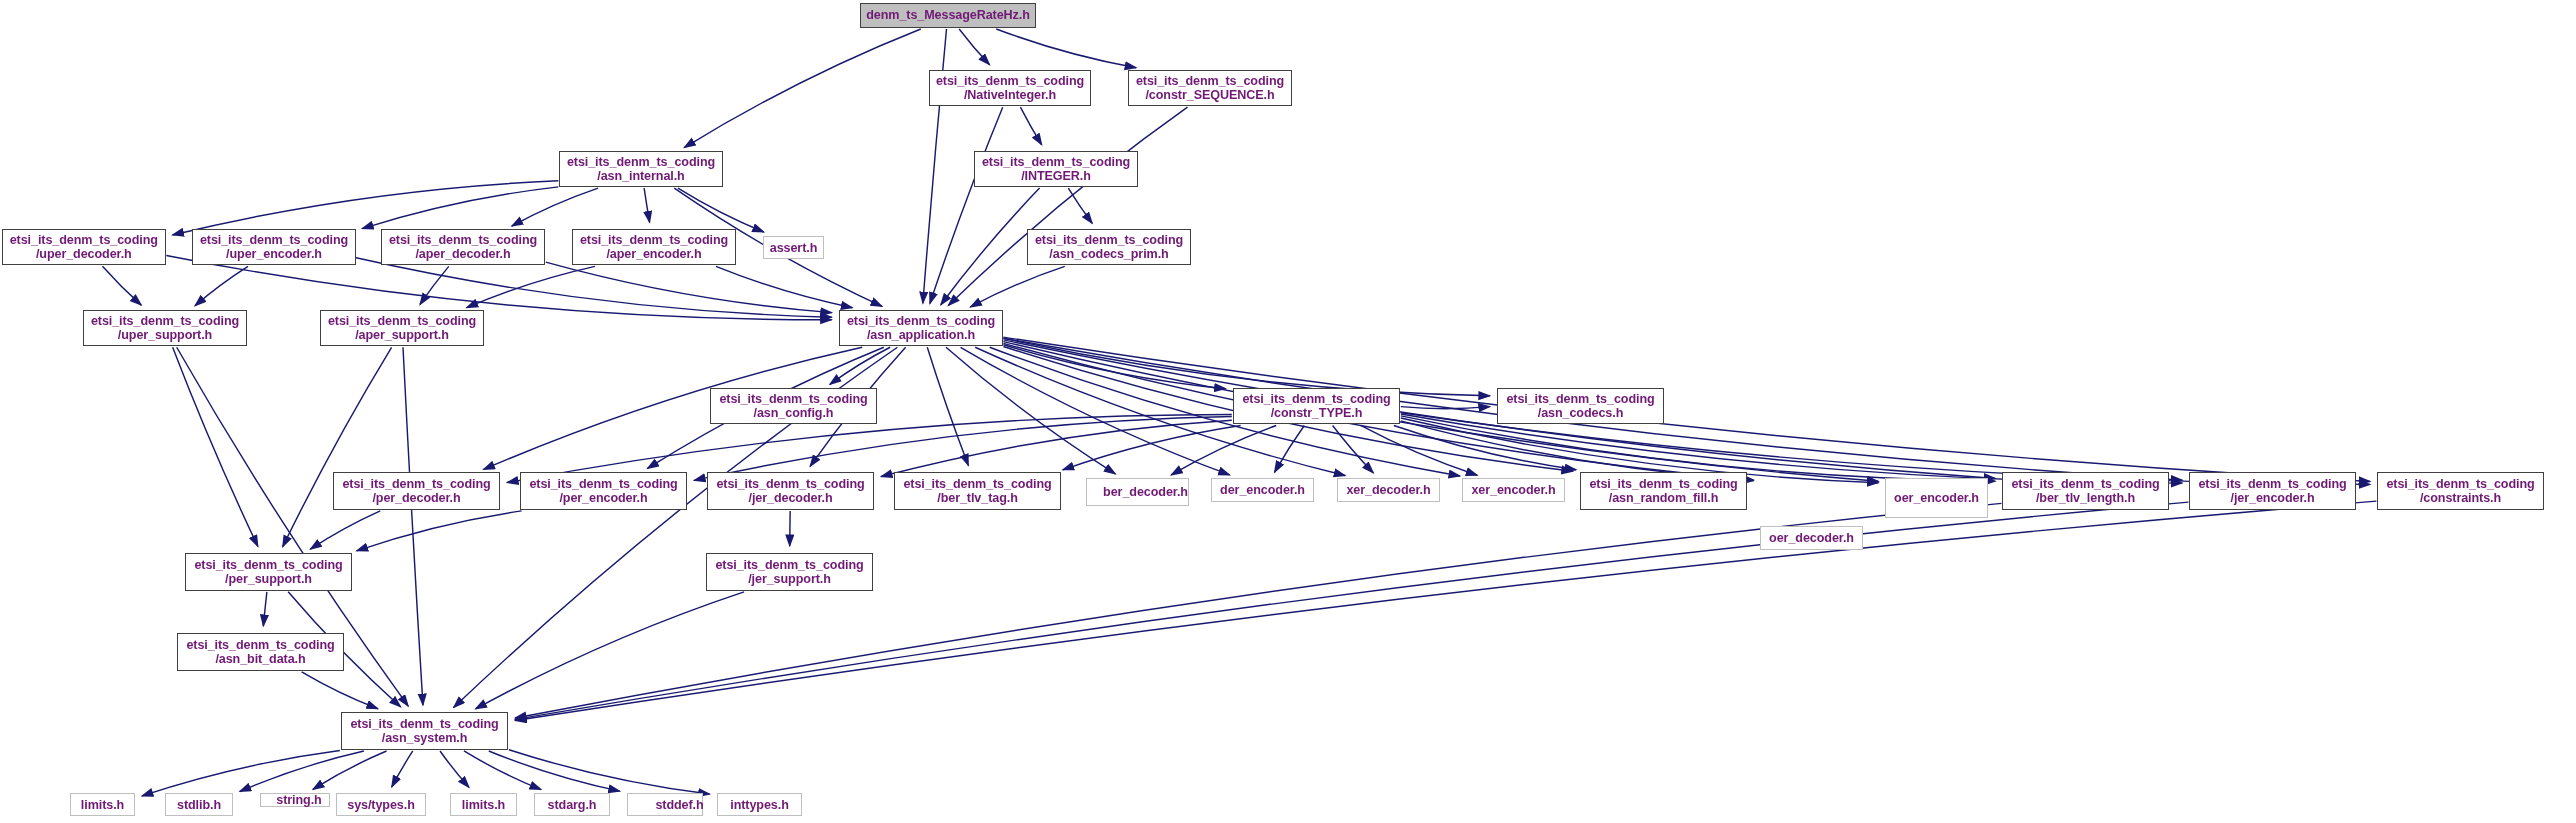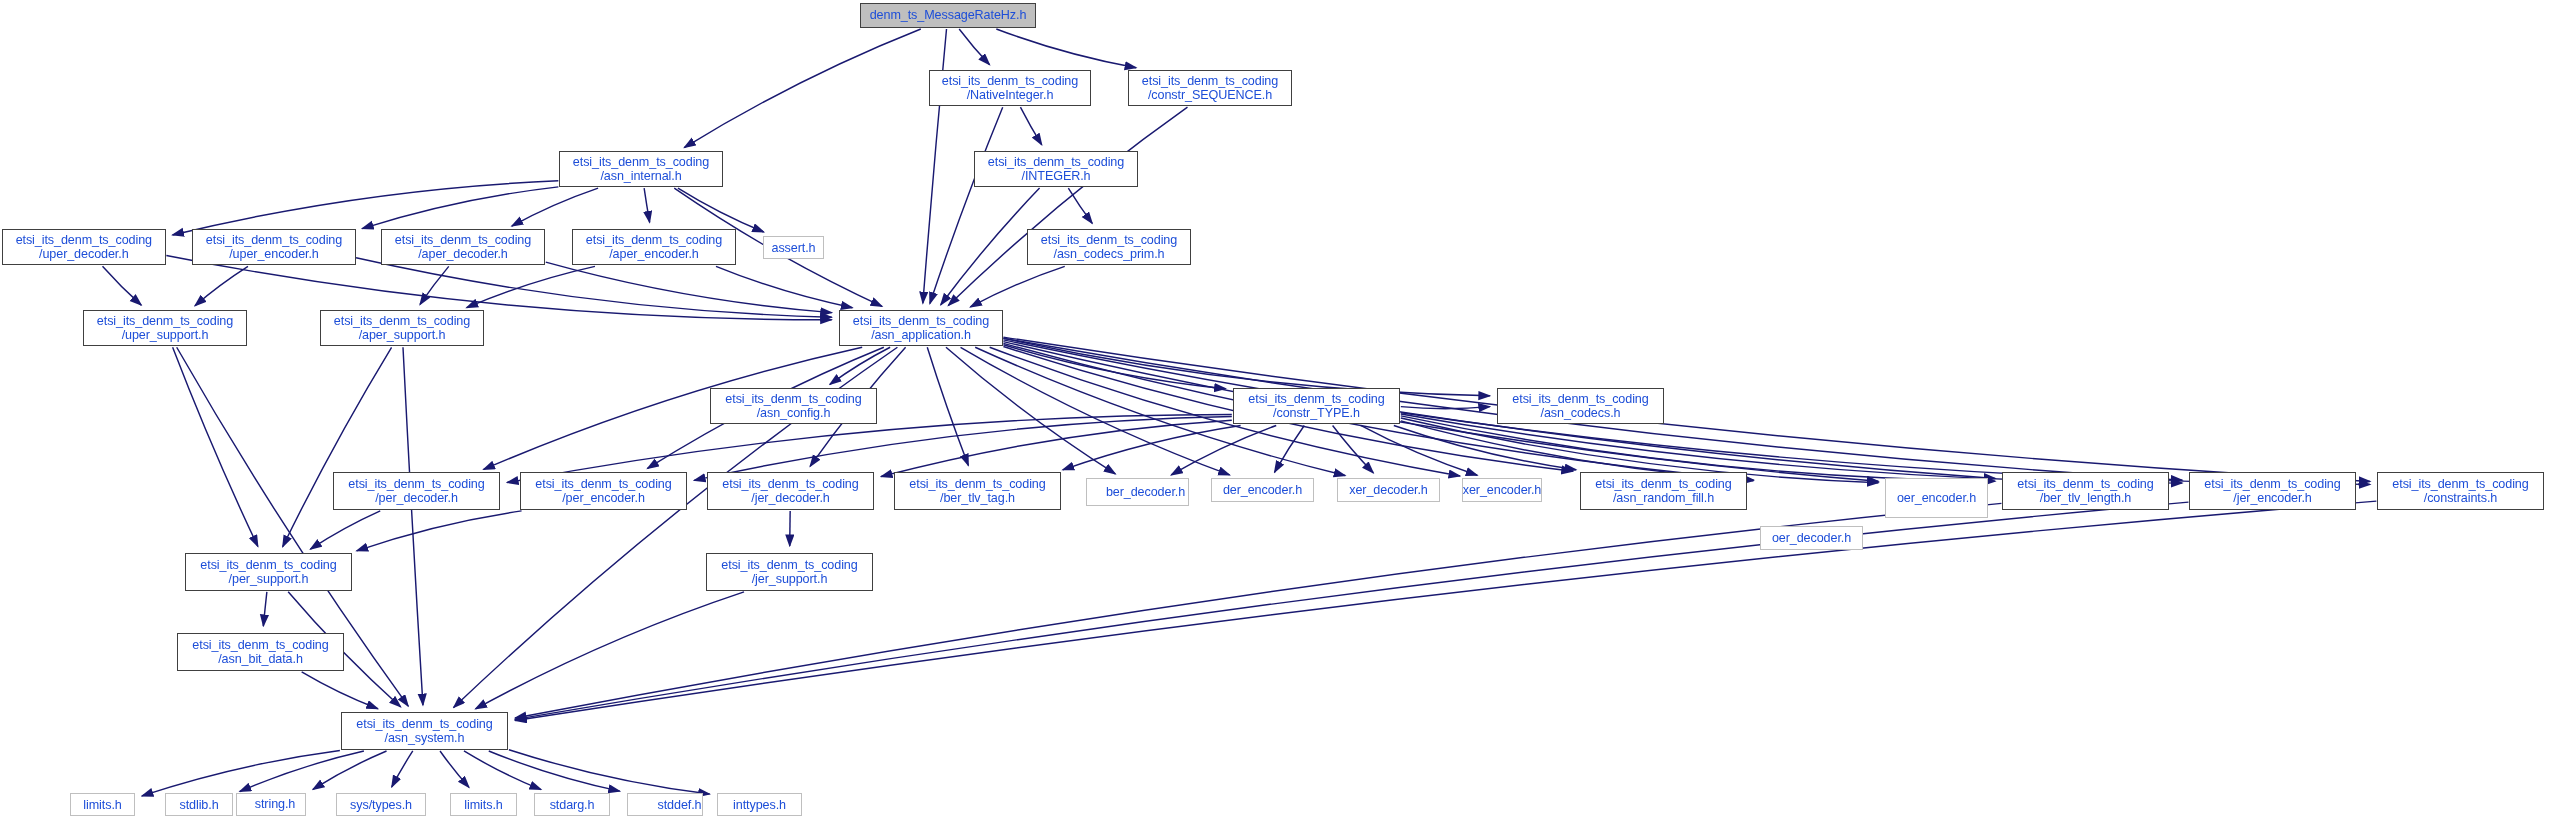--- a/index.html
+++ b/index.html
@@ -1,22 +1,22 @@
 <!DOCTYPE html>
 <html style="font-size:14.4px"><head>
 <meta charset="utf-8">
 <style>
   html,body{margin:0;padding:0;background:#ffffff;}
   #graph{position:relative;width:2576px;height:824px;background:#ffffff;
          font-family:"Liberation Sans","DejaVu Sans",sans-serif;overflow:hidden;}
   #edges{position:absolute;left:0;top:0;width:2576px;height:824px;pointer-events:none;}
   .node{position:absolute;box-sizing:border-box;display:flex;align-items:center;
         justify-content:center;text-align:center;line-height:1.12;
-        background:#ffffff;border:0.9px solid #bfbfbf;color:#1d4ed8;
-        font-size:12.6px;letter-spacing:-0.1px;white-space:pre-line;}
+        background:#ffffff;border:0.9px solid #bfbfbf;color:#701a75;
+        font-size:12.6px;letter-spacing:-0.1px;white-space:pre-line;font-weight:bold;}
   .node.pkg{border:0.9px solid #404040;}
   .node.root{background:#bfbfbf;border:0.9px solid #404040;}
   .node span{display:block;padding:0 4.5px;}
 </style>
 </head>
 <body>
 
 <div id="graph">
   <svg id="edges" viewBox="0 0 2865 916" xmlns="http://www.w3.org/2000/svg">
     <defs>
@@ -143,42 +143,42 @@
 /per_decoder.h</span></div>
       <div class="node pkg" style="left: 520px; top: 472px; width: 167px; height: 38px;"><span>etsi_its_denm_ts_coding
 /per_encoder.h</span></div>
       <div class="node pkg" style="left: 707px; top: 472px; width: 167px; height: 38px;"><span>etsi_its_denm_ts_coding
 /jer_decoder.h</span></div>
       <div class="node pkg" style="left: 894px; top: 472px; width: 167px; height: 38px;"><span>etsi_its_denm_ts_coding
 /ber_tlv_tag.h</span></div>
       <div class="node ext" style="left: 1086px; top: 478px; width: 103px; height: 28px; padding-left: 16px;"><span>ber_decoder.h</span></div>
       <div class="node ext" style="left: 1211px; top: 478px; width: 103px; height: 24px;"><span>der_encoder.h</span></div>
       <div class="node ext" style="left: 1337px; top: 478px; width: 103px; height: 24px;"><span>xer_decoder.h</span></div>
-      <div class="node ext" style="left: 1462px; top: 478px; width: 80px; height: 24px;"><span>xer_encoder.h</span></div>
+      <div class="node ext" style="left: 1462px; top: 478px; width: 103px; height: 24px;"><span>xer_encoder.h</span></div>
       <div class="node pkg" style="left: 1580px; top: 472px; width: 167px; height: 38px;"><span>etsi_its_denm_ts_coding
 /asn_random_fill.h</span></div>
       <div class="node ext" style="left: 1760px; top: 478px; width: 103px; height: 24px; margin-top: 48px;"><span>oer_decoder.h</span></div>
       <div class="node ext" style="left: 1885px; top: 478px; width: 103px; height: 40px;"><span>oer_encoder.h</span></div>
       <div class="node pkg" style="left: 2002px; top: 472px; width: 167px; height: 38px;"><span>etsi_its_denm_ts_coding
 /ber_tlv_length.h</span></div>
       <div class="node pkg" style="left: 2189px; top: 472px; width: 167px; height: 38px;"><span>etsi_its_denm_ts_coding
 /jer_encoder.h</span></div>
       <div class="node pkg" style="left: 2377px; top: 472px; width: 167px; height: 38px;"><span>etsi_its_denm_ts_coding
 /constraints.h</span></div>
       <div class="node pkg" style="left: 185px; top: 553px; width: 167px; height: 38px;"><span>etsi_its_denm_ts_coding
 /per_support.h</span></div>
       <div class="node pkg" style="left: 706px; top: 553px; width: 167px; height: 38px;"><span>etsi_its_denm_ts_coding
 /jer_support.h</span></div>
       <div class="node pkg" style="left: 177px; top: 633px; width: 167px; height: 38px;"><span>etsi_its_denm_ts_coding
 /asn_bit_data.h</span></div>
       <div class="node pkg" style="left: 341px; top: 712px; width: 167px; height: 38px;"><span>etsi_its_denm_ts_coding
 /asn_system.h</span></div>
       <div class="node ext" style="left: 70px; top: 793px; width: 65px; height: 23.4px;"><span>limits.h</span></div>
       <div class="node ext" style="left: 165px; top: 793px; width: 68px; height: 23.4px;"><span>stdlib.h</span></div>
-      <div class="node ext" style="left: 236px; top: 793px; width: 70px; height: 23px; padding-left: 8px;"><span>string.h</span></div>
+      <div class="node ext" style="left: 260px; top: 793px; width: 70px; height: 14px; padding-left: 8px;"><span>string.h</span></div>
       <div class="node ext" style="left: 336px; top: 793px; width: 90px; height: 23.4px;"><span>sys/types.h</span></div>
       <div class="node ext" style="left: 450px; top: 793px; width: 67px; height: 23.4px;"><span>limits.h</span></div>
       <div class="node ext" style="left: 534px; top: 793px; width: 76px; height: 23.4px;"><span>stdarg.h</span></div>
       <div class="node ext" style="left: 627px; top: 793px; width: 76px; height: 23.4px; padding-left: 29px;"><span>stddef.h</span></div>
       <div class="node ext" style="left: 717px; top: 793px; width: 85px; height: 23.4px;"><span>inttypes.h</span></div>
     </div>
 </div>
 
 
 </body></html>

